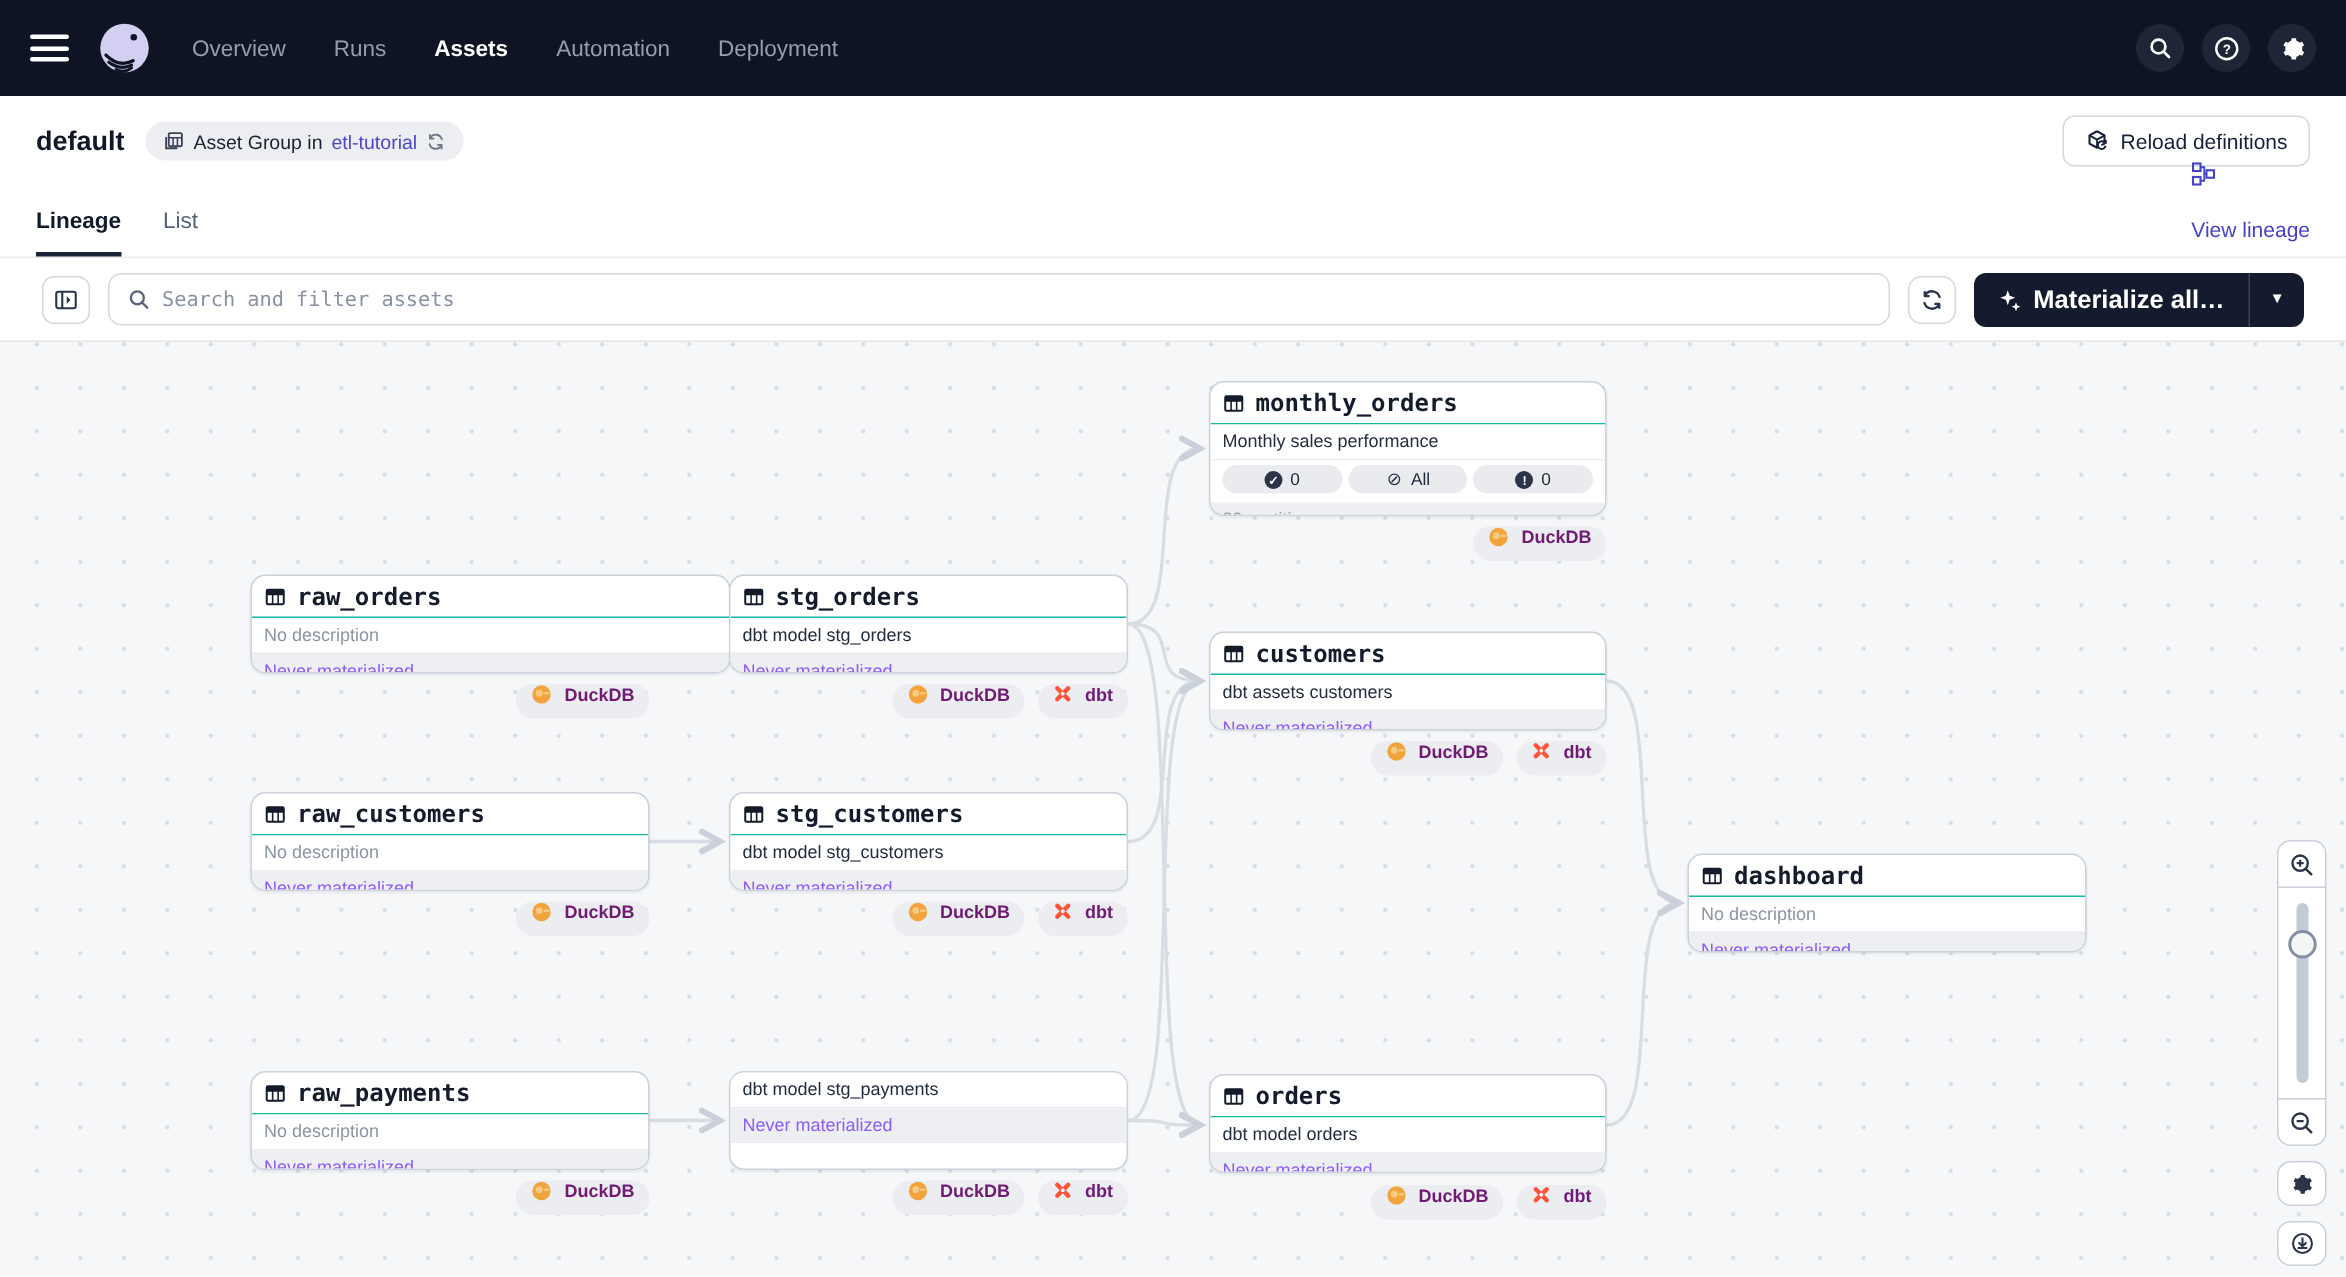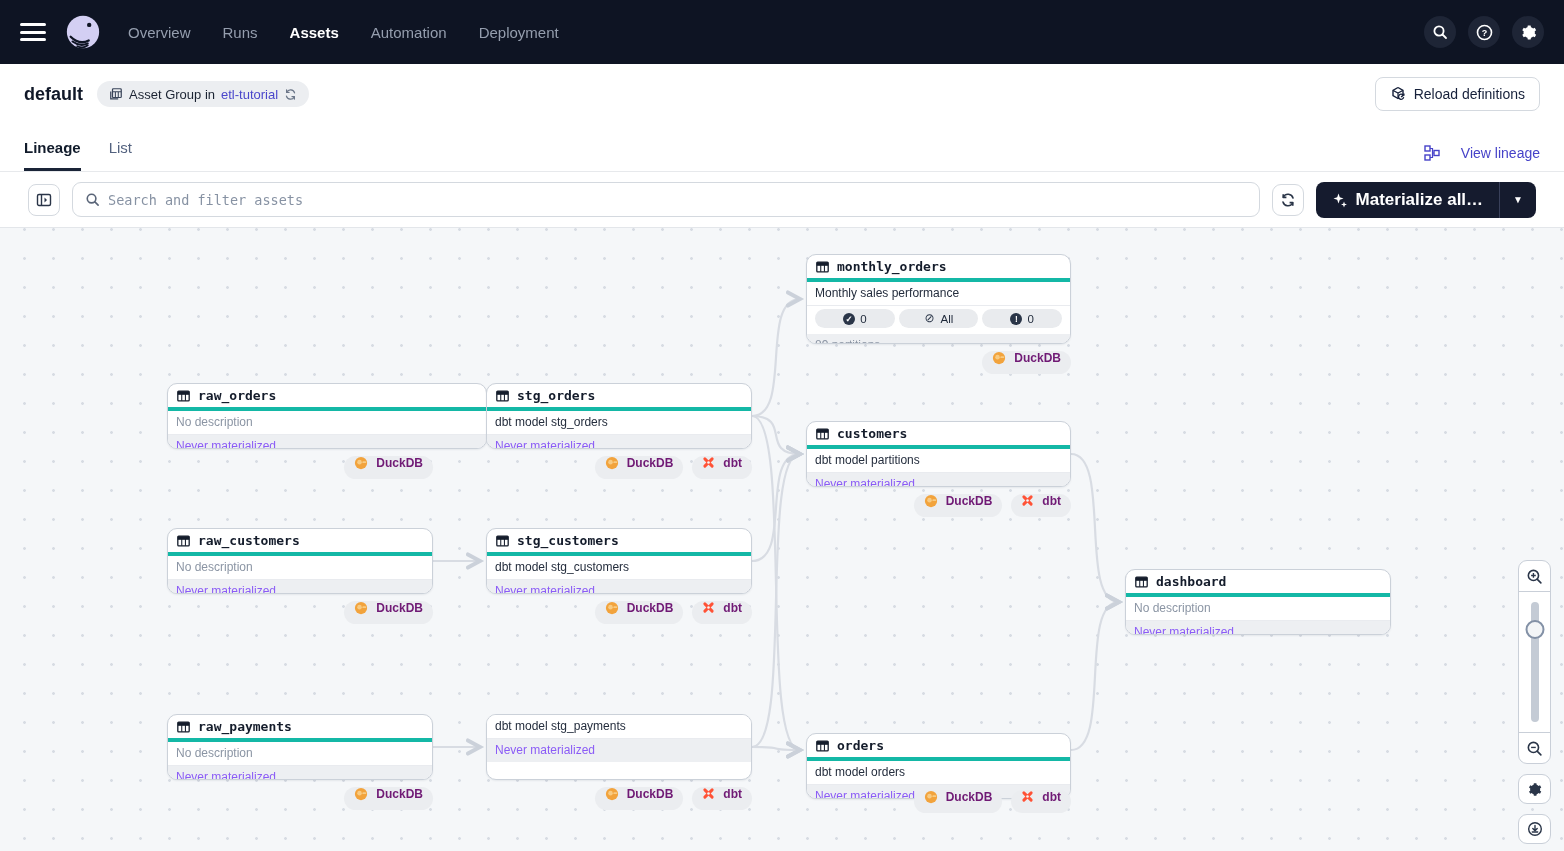--- a/index.html
+++ b/index.html
@@ -20,39 +20,39 @@
   .page-header { height:60px; display:flex; align-items:center; padding:0 24px; background:#fff; }
   .page-title { font-size:18px; font-weight:700; color:#101828; margin-right:14px; }
   .group-badge { display:flex; align-items:center; gap:6px; background:#ECEEF1; border-radius:13px; height:26px; padding:0 12px; font-size:13px; color:#1B2332; }
   .group-badge a { color:#4A46CB; text-decoration:none; cursor:pointer; }
   .reload-btn { margin-left:auto; display:flex; align-items:center; gap:8px; border:1px solid #D4D9DF; border-radius:8px; height:34px; padding:0 14px; font-size:14px; color:#16203A; background:#fff; cursor:pointer; }
 
   
   .tabs-row { height:48px; display:flex; align-items:flex-end; padding:0 24px; border-bottom:1px solid #E7E9EC; background:#fff; }
   .tab { font-size:15px; padding-bottom:12px; margin-right:28px; cursor:pointer; color:#53627F; font-weight:500; border-bottom:3px solid transparent; }
   .tab.active { color:#111B2B; font-weight:700; border-bottom:3px solid #1A2437; }
-  .view-lineage { margin-left:auto; display:flex; align-items:flex-start; gap:21px; padding-bottom:10px; color:#4642C8; font-size:14px; cursor:pointer; }
+  .view-lineage { margin-left:auto; display:flex; align-items:flex-start; gap:21px; padding-bottom:10px; color:#4642C8; font-size:14px; cursor:pointer;flex-direction:column; }
 
   
   .toolbar { height:56px; display:flex; align-items:center; padding:0 28px; gap:12px; border-bottom:1px solid #E3E6EA; background:#fff; }
   .sq-btn { width:32px; height:32px; border:1px solid #D4D9DF; border-radius:8px; background:#fff; display:flex; align-items:center; justify-content:center; cursor:pointer; color:#2A3548; }
   .search-box { flex:1; height:35px; border:1px solid #D4D9DF; border-radius:9px; display:flex; align-items:center; padding:0 12px; gap:8px; background:#fff; }
   .search-box input { border:none; outline:none; flex:1; font-family:"DejaVu Sans Mono", monospace; font-size:13.5px; color:#283040; background:transparent; }
   .search-box input::placeholder { color:#8792A3; }
   .mat-btn { display:flex; align-items:stretch; background:#151B2E; border-radius:8px; height:36px; overflow:hidden; cursor:pointer; }
   .mat-main { display:flex; align-items:center; gap:8px; color:#fff; font-size:17px; font-weight:600; padding:0 16px; }
   .mat-caret { display:flex; align-items:center; padding:0 13px; border-left:1px solid #39405A; color:#fff; font-size:10px; }
 
   
   .graph { position:relative; height:627px; background:#F5F7F9;
     background-image:radial-gradient(circle, #D7DCE3 1.3px, transparent 1.5px);
     background-size:29px 29px; background-position:10px 16px; }
   #edge-svg { position:absolute; inset:0; }
   .asset-node { position:absolute; background:#fff; border:1.5px solid #CBD1D9; border-radius:10px; box-shadow:0 1px 2px rgba(20,30,50,.07); cursor:pointer; overflow:hidden; }
-  .an-header { display:flex; align-items:center; gap:7px; padding:4px 8px; border-bottom:4px solid #14b8a6; font-family:"DejaVu Sans Mono", monospace; font-size:13px; font-weight:700; color:#141C2B; }
+  .an-header { display:flex; align-items:center; gap:7px; padding:4px 8px; border-bottom:1px solid #14b8a6; font-family:"DejaVu Sans Mono", monospace; font-size:16px; font-weight:700; color:#141C2B; }
   .an-desc { padding:4px 8px 5px; font-size:12px; color:#242D3D; border-bottom:1px solid #E9EBEF; background:#fff; white-space:nowrap; }
   .an-desc.muted { color:#8B95A4; }
   .an-pills { display:flex; gap:4px; padding:3px 8px 6px; background:#fff; }
   .an-pill { flex:1; background:#E9EBEE; border-radius:11px; height:19px; display:flex; align-items:center; justify-content:center; gap:5px; font-size:11.5px; color:#1E2839; }
   .picon { width:12px; height:12px; border-radius:50%; background:#2A3548; color:#fff; font-size:8.5px; line-height:12px; text-align:center; font-weight:700; }
   .picon.outline { background:transparent; color:#2A3548; font-size:12px; line-height:11px; font-weight:400; }
   .an-footer { padding:4px 8px 5px; font-size:12px; color:#8b5cf6; background:#EDEFF2; }
   .an-footer.muted { color:#8B95A4; }
   .badge-row { position:absolute; display:flex; justify-content:flex-end; gap:9px; }
   .tag-pill { display:flex; align-items:flex-start; gap:8px; background:#EBEDF0; border-radius:12px; height:23px; padding:0 10px; font-size:12px; font-weight:700; color:#701a75; cursor:pointer; }
@@ -299,21 +299,21 @@
       </div>
       <div class="asset-node" style="left: 806px; top: 193px; width: 265px; height: 66px;">
         <div class="an-header">
           <svg width="15" height="14" viewBox="0 0 16 16">
             <rect x="1.5" y="2.5" width="13" height="11" rx="1" fill="none" stroke="#141C2B" stroke-width="1.5"></rect>
             <path d="M1.5 6h13M6 6v7.5M10.2 6v7.5" stroke="#141C2B" stroke-width="1.2"></path>
             <rect x="1.5" y="2.5" width="13" height="3.5" fill="#141C2B"></rect>
           </svg>
           <span>customers</span>
         </div>
-        <div class="an-desc">dbt model partitions</div>
+        <div class="an-desc">dbt assets customers</div>
         <div class="an-footer">Never materialized</div>
       </div>
       <div class="badge-row" style="left: 806px; top: 266px; width: 265px;">
         <div class="tag-pill">
           <svg width="14" height="14" viewBox="0 0 16 16">
             <circle cx="8" cy="8" r="7" fill="#F2A33C"></circle>
             <circle cx="6.3" cy="7" r="2.6" fill="#F8CB82"></circle>
             <rect x="9.5" y="6" width="4.5" height="2" rx="1" fill="#F8CB82"></rect>
           </svg>
           <span>DuckDB</span>
@@ -434,21 +434,21 @@
           <svg width="13" height="13" viewBox="0 0 16 16">
             <g stroke="#FF5236" stroke-width="3.6" stroke-linecap="round">
               <path d="M3.5 3.5L12.5 12.5"></path>
               <path d="M12.5 3.5L3.5 12.5"></path>
             </g>
             <circle cx="8" cy="8" r="1.6" fill="#F5F7F9"></circle>
           </svg>
           <span>dbt</span>
         </div>
       </div>
-      <div class="asset-node" style="left: 806px; top: 505px; width: 265px; height: 66px;">
+      <div class="asset-node" style="left: 806px; top: 488px; width: 265px; height: 66px;">
         <div class="an-header">
           <svg width="15" height="14" viewBox="0 0 16 16">
             <rect x="1.5" y="2.5" width="13" height="11" rx="1" fill="none" stroke="#141C2B" stroke-width="1.5"></rect>
             <path d="M1.5 6h13M6 6v7.5M10.2 6v7.5" stroke="#141C2B" stroke-width="1.2"></path>
             <rect x="1.5" y="2.5" width="13" height="3.5" fill="#141C2B"></rect>
           </svg>
           <span>orders</span>
         </div>
         <div class="an-desc">dbt model orders</div>
         <div class="an-footer">Never materialized</div>

